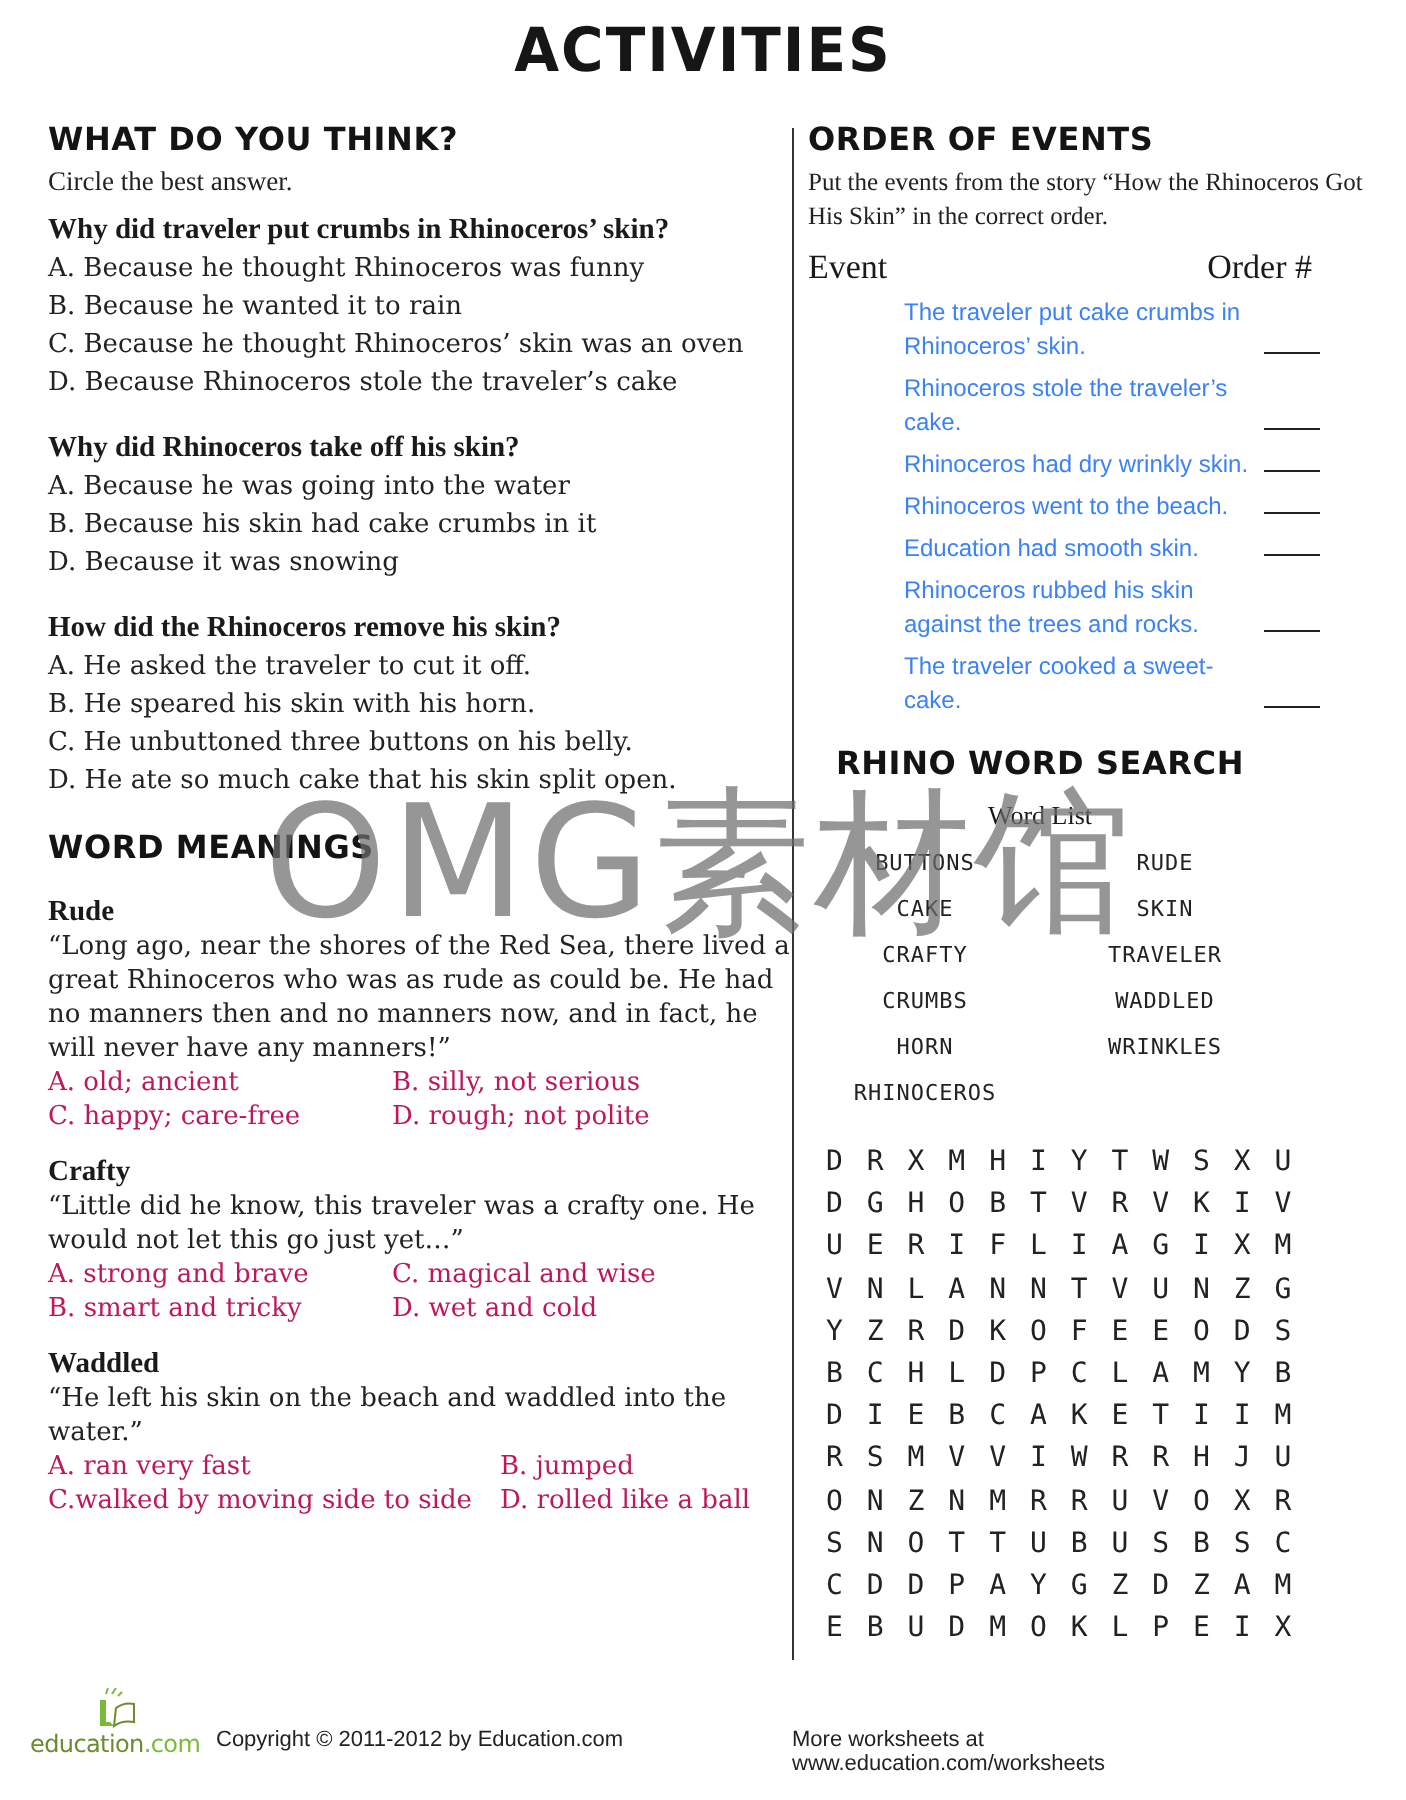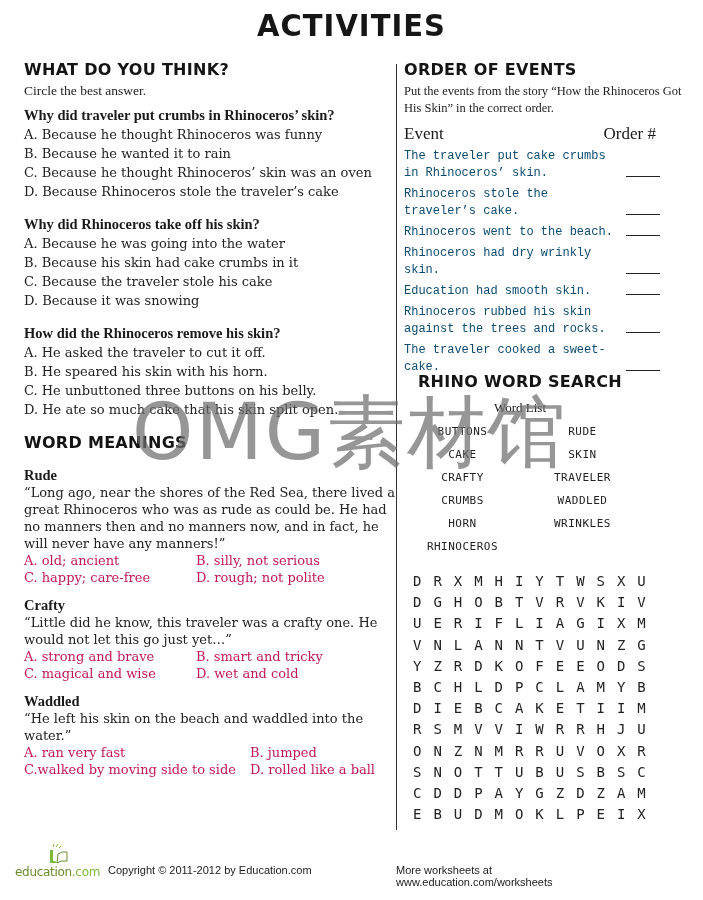--- a/index.html
+++ b/index.html
@@ -27,21 +27,21 @@
   .q-block { margin-bottom: 14px; }
 
   .wm-heading { margin-top: 8px; }
   .term { font-family: "Liberation Serif", serif; font-weight: bold; font-size: 14.5px; line-height: 18px; margin-top: 10px; }
   .quote { font-family: "DejaVu Serif", serif; font-size: 13px; line-height: 17px; color: #222; }
   .opt-grid { display: grid; grid-template-columns: 172px 1fr; font-family: "DejaVu Serif", serif; font-size: 13px; line-height: 17px; color: #be185d; }
   .opt-grid.wide { grid-template-columns: 226px 1fr; }
 
   .oe-head { display: flex; justify-content: space-between; font-family: "Liberation Serif", serif; font-size: 17px; margin-top: 7px; width: 252px; text-align: right; }
   .oe-row { display: flex; justify-content: space-between; align-items: flex-end; width: 256px; margin-top: 4px; }
-  .oe-text { font-family: Liberation Mono, monospace; font-size: 12px; line-height: 17px; color: #0c4a6e; width: 215px; }
+  .oe-text { font-family: Liberation Sans, sans-serif; font-size: 12px; line-height: 17px; color: #3b82f6; width: 215px; margin-left: 48px; }
   .oe-blank { width: 34px; border-bottom: 1px solid #222; height: 1px; margin-bottom: 5px; }
 
   .ws-heading { position: absolute; left: 418px; top: 372px; }
   .word-list-title { position: absolute; left: 470px; top: 400px; width: 100px; text-align: center; font-family: "Liberation Serif", serif; font-size: 13px; }
   .word-list { position: absolute; left: 410px; top: 423px; width: 240px; display: grid; grid-template-columns: 105px 135px; row-gap: 5px; font-family: "DejaVu Sans Mono", monospace; font-size: 11px; letter-spacing: 0.5px; color: #222; }
   .word-list span { text-align: center; line-height: 18px; }
 
   .ws-grid { position: absolute; left: 410px; top: 571px; display: grid; grid-template-columns: repeat(12, 20.4px); row-gap: 0; font-family: "DejaVu Sans Mono", monospace; font-size: 14px; color: #222; }
   .ws-grid span { height: 21.2px; line-height: 21.2px; text-align: left; padding-left: 3px; }
 
@@ -75,21 +75,20 @@
     <div class="answer">A. Because he thought Rhinoceros was funny</div>
     <div class="answer">B. Because he wanted it to rain</div>
     <div class="answer">C. Because he thought Rhinoceros’ skin was an oven</div>
     <div class="answer">D. Because Rhinoceros stole the traveler’s cake</div>
   </div>
 
   <div class="q-block">
     <div class="question">Why did Rhinoceros take off his skin?</div>
     <div class="answer">A. Because he was going into the water</div>
     <div class="answer">B. Because his skin had cake crumbs in it</div>
-    <div class="answer">C. Because the traveler stole his cake</div>
     <div class="answer">D. Because it was snowing</div>
   </div>
 
   <div class="q-block">
     <div class="question">How did the Rhinoceros remove his skin?</div>
     <div class="answer">A. He asked the traveler to cut it off.</div>
     <div class="answer">B. He speared his skin with his horn.</div>
     <div class="answer">C. He unbuttoned three buttons on his belly.</div>
     <div class="answer">D. He ate so much cake that his skin split open.</div>
   </div>
@@ -105,22 +104,22 @@
       <span>C. happy; care-free</span>
       <span>D. rough; not polite</span>
     </div>
   </div>
 
   <div>
     <div class="term">Crafty</div>
     <div class="quote">“Little did he know, this traveler was a crafty one. He would not let this go just yet…”</div>
     <div class="opt-grid">
       <span>A. strong and brave</span>
+      <span>C. magical and wise</span>
       <span>B. smart and tricky</span>
-      <span>C. magical and wise</span>
       <span>D. wet and cold</span>
     </div>
   </div>
 
   <div>
     <div class="term">Waddled</div>
     <div class="quote">“He left his skin on the beach and waddled into the water.”</div>
     <div class="opt-grid wide">
       <span>A. ran very fast</span>
       <span>B. jumped</span>
@@ -139,25 +138,25 @@
   </div>
   <div class="oe-row">
     <span class="oe-text">The traveler put cake crumbs in Rhinoceros’ skin.</span>
     <span class="oe-blank"></span>
   </div>
   <div class="oe-row">
     <span class="oe-text">Rhinoceros stole the traveler’s cake.</span>
     <span class="oe-blank"></span>
   </div>
   <div class="oe-row">
+    <span class="oe-text">Rhinoceros had dry wrinkly skin.</span>
+    <span class="oe-blank"></span>
+  </div>
+  <div class="oe-row">
     <span class="oe-text">Rhinoceros went to the beach.</span>
-    <span class="oe-blank"></span>
-  </div>
-  <div class="oe-row">
-    <span class="oe-text">Rhinoceros had dry wrinkly skin.</span>
     <span class="oe-blank"></span>
   </div>
   <div class="oe-row">
     <span class="oe-text">Education had smooth skin.</span>
     <span class="oe-blank"></span>
   </div>
   <div class="oe-row">
     <span class="oe-text">Rhinoceros rubbed his skin against the trees and rocks.</span>
     <span class="oe-blank"></span>
   </div>

